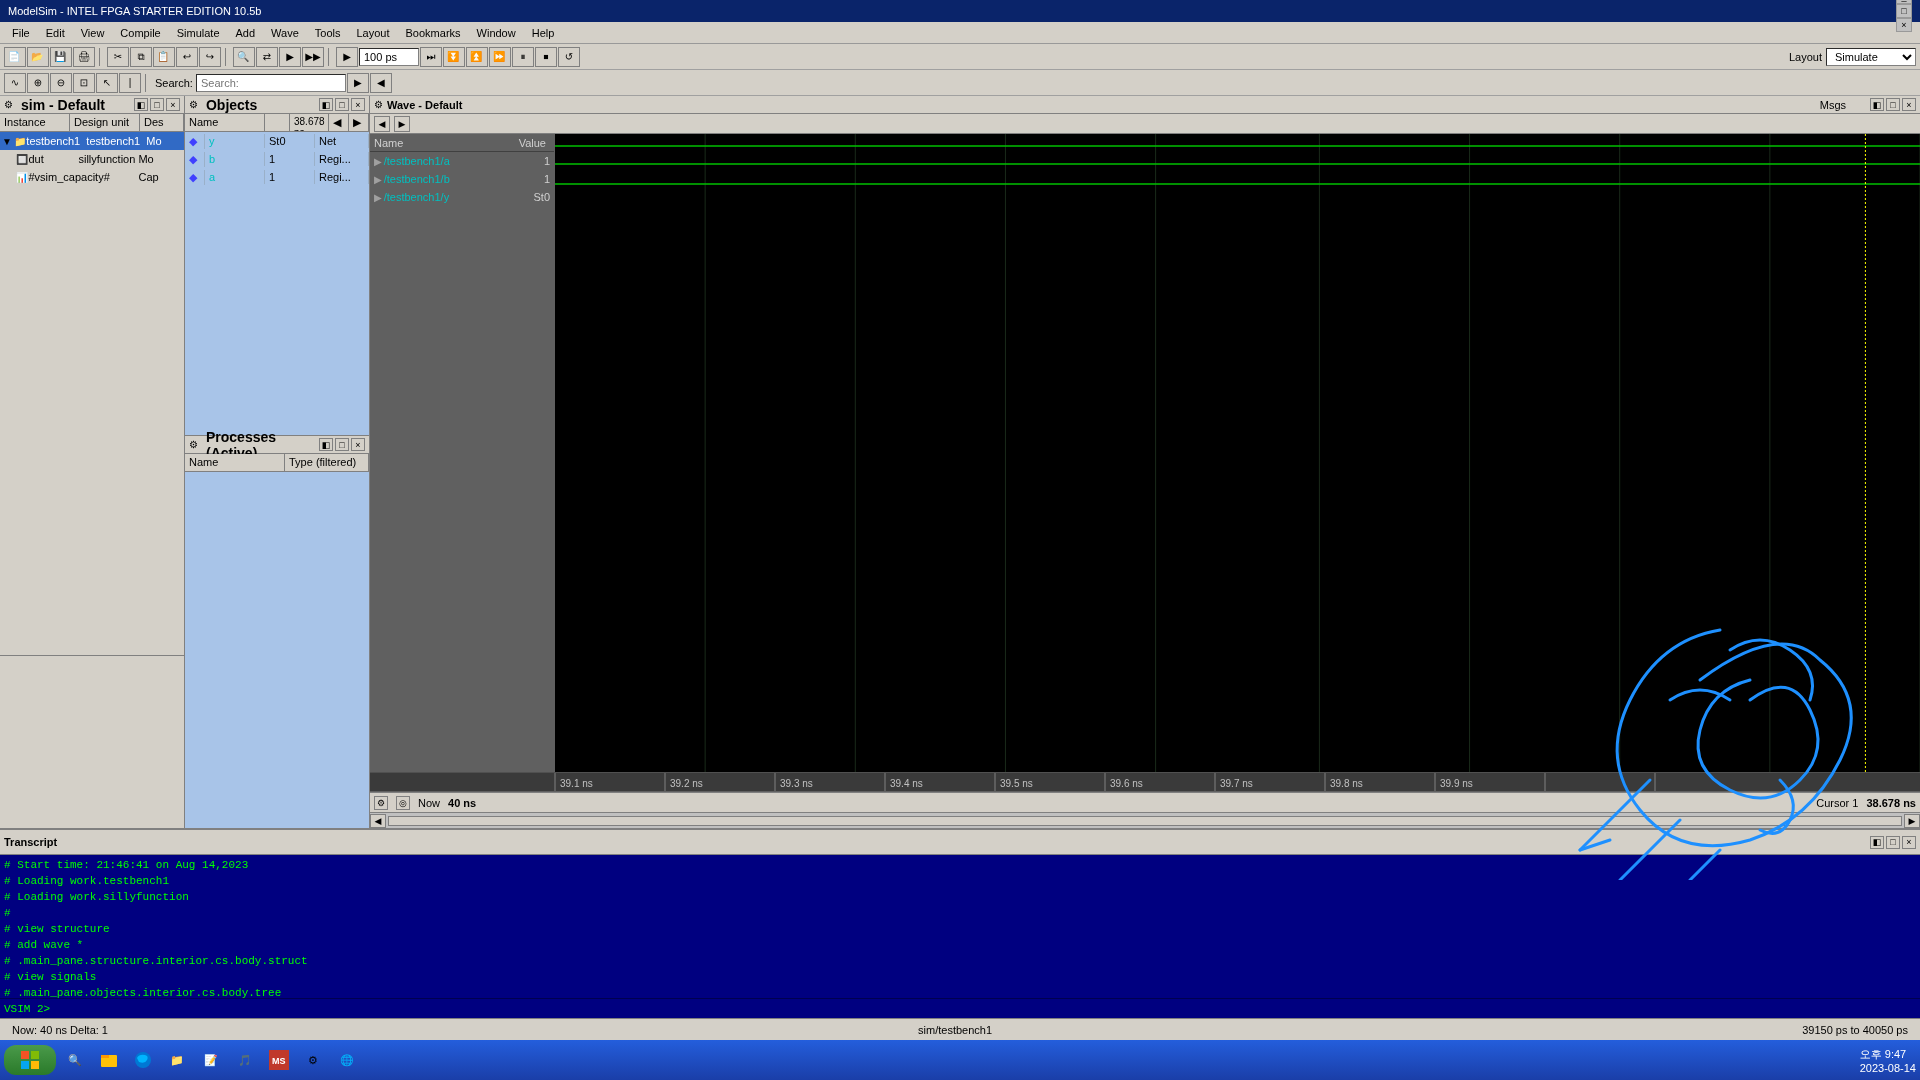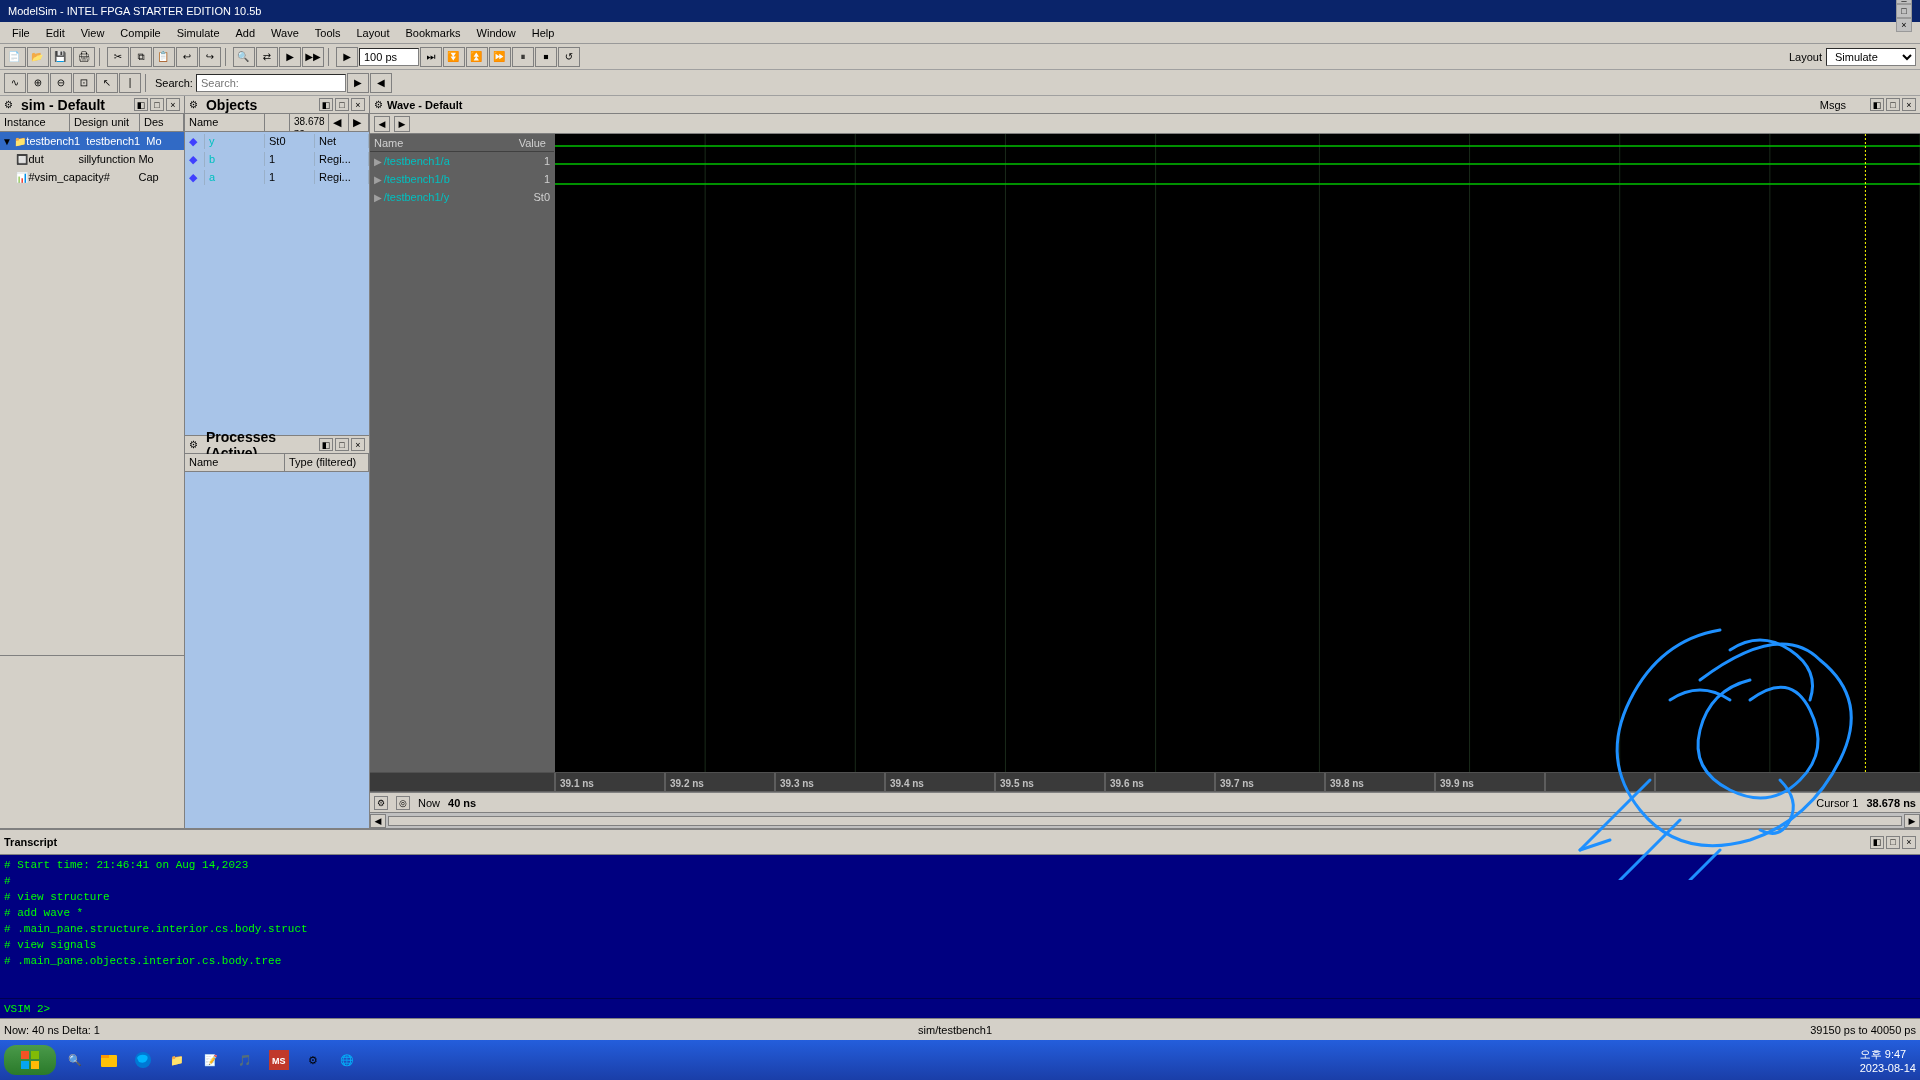--- a/index.html
+++ b/index.html
@@ -55,36 +55,36 @@
     
     #wave-content { flex: 1; display: flex; }
     #wave-names { width: 185px; background: #808080; border-right: 1px solid #606060; display: flex; flex-direction: column; }
     #wave-names-header { height: 18px; background: #808080; border-bottom: 1px solid #606060; display: flex; align-items: center; padding: 0 4px; }
     .wave-name-col { font-size: 11px; color: #d0d0d0; flex: 1; }
     .wave-name-row { display: flex; align-items: center; height: 18px; padding: 0 4px; font-size: 11px; cursor: pointer; }
     
     #wave-display { flex: 1; background: #000; position: relative; overflow: hidden; }
     
     
-    #time-ruler { height: 20px; background: #3a3a3a; display: flex; align-items: center; padding: 0 0; border-top: 1px solid #606060; border-bottom: 1px solid #606060; font-weight: bold; }
+    #time-ruler { height: 20px; background: #3a3a3a; display: flex; align-items: center; padding: 0 0; border-top: 1px solid #606060; border-bottom: 1px solid #606060; }
     
     
     #wave-bottom { height: 20px; background: #d4d0c8; display: flex; align-items: center; padding: 0 4px; border-top: 1px solid #808080; gap: 8px; }
 
     
     #transcript { height: 190px; background: #000080; border-top: 2px solid #808080; display: flex; flex-direction: column; }
     #transcript-header { height: 18px; background: #d4d0c8; display: flex; align-items: center; padding: 12px 4px; border-bottom: 1px solid #808080; }
     #transcript-title { font-size: 11px; font-weight: bold; flex: 1; }
     #transcript-content { flex: 1; overflow-y: auto; padding: 2px 4px; }
     .transcript-line { font-size: 11px; color: #00ff00; font-family: 'Courier New', monospace; line-height: 16px; white-space: nowrap; }
     #transcript-input { height: 20px; background: #000080; display: flex; align-items: center; padding: 0 4px; border-top: 1px solid #000050; }
     .transcript-prompt { color: #00ff00; font-family: 'Courier New', monospace; font-size: 11px; }
 
     
-    #status-bar { height: 22px; background: #d4d0c8; display: flex; align-items: center; padding: 0 4px; border-top: 1px solid #808080; justify-content: space-between; font-size: 11px; }
+    #status-bar { height: 22px; background: #d4d0c8; display: flex; align-items: center; padding: 0 12px; border-top: 1px solid #808080; justify-content: space-between; font-size: 11px; }
 
     
     #taskbar { height: 40px; background: linear-gradient(to bottom, #245edc, #1a3ea8); display: flex; align-items: center; padding: 0 4px; gap: 4px; }
     #start-btn { width: 52px; height: 30px; background: linear-gradient(to bottom, #4a9a4a, #2a7a2a); border-radius: 12px; display: flex; align-items: center; justify-content: center; color: white; font-size: 11px; font-weight: bold; cursor: pointer; }
     .taskbar-icon { width: 30px; height: 30px; display: flex; align-items: center; justify-content: center; cursor: pointer; border-radius: 4px; }
     #taskbar-right { margin-left: auto; display: flex; align-items: center; gap: 8px; color: white; font-size: 11px; }
     
     
     #top-section { display: flex; flex: 1; overflow: hidden; min-height: 0; }
     
@@ -421,20 +421,22 @@
     <div id="transcript-header">
       <span id="transcript-title">Transcript</span>
       <div class="panel-header-btns">
         <div class="ph-btn">◧</div>
         <div class="ph-btn">□</div>
         <div class="ph-btn">×</div>
       </div>
     </div>
     <div id="transcript-content">
       <div class="transcript-line"># Start time: 21:46:41 on Aug 14,2023</div>
+      <div class="transcript-line"># Loading work.testbench1</div>
+      <div class="transcript-line"># Loading work.sillyfunction</div>
       <div class="transcript-line">#</div>
       <div class="transcript-line"># view structure</div>
       <div class="transcript-line"># add wave *</div>
       <div class="transcript-line"># .main_pane.structure.interior.cs.body.struct</div>
       <div class="transcript-line"># view signals</div>
       <div class="transcript-line"># .main_pane.objects.interior.cs.body.tree</div>
 
     </div>
     <div id="transcript-input">
       <span class="transcript-prompt">VSIM 2&gt;</span>

